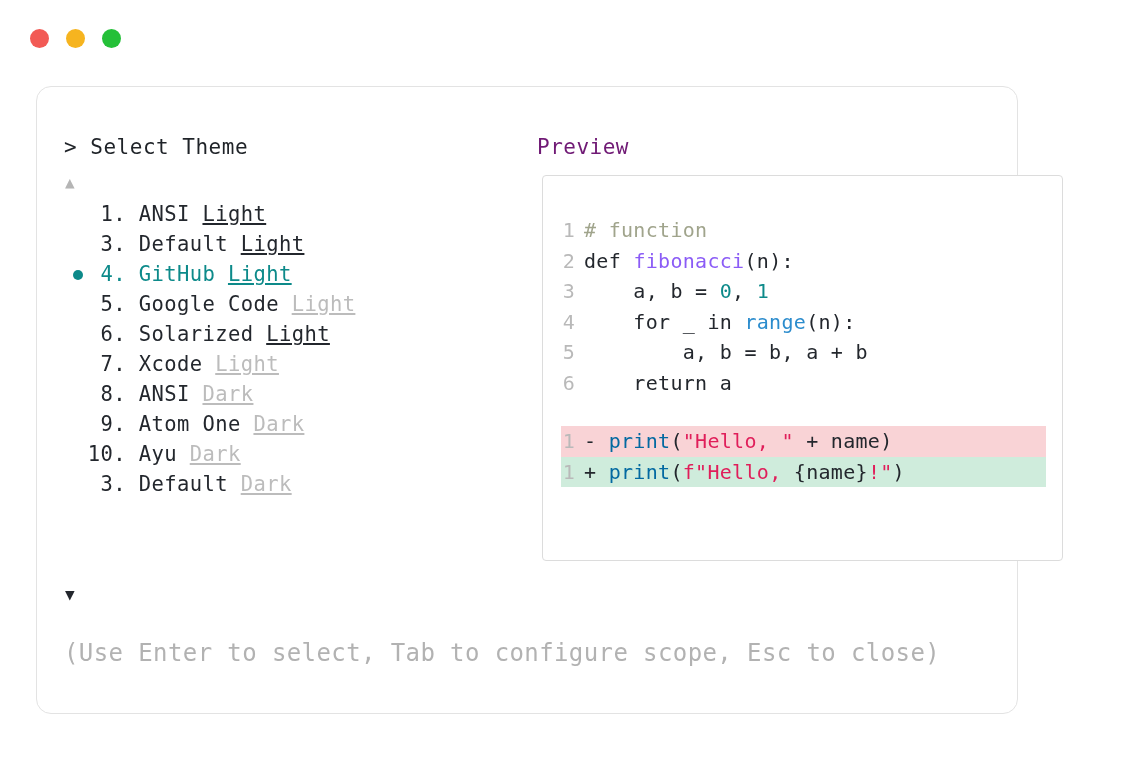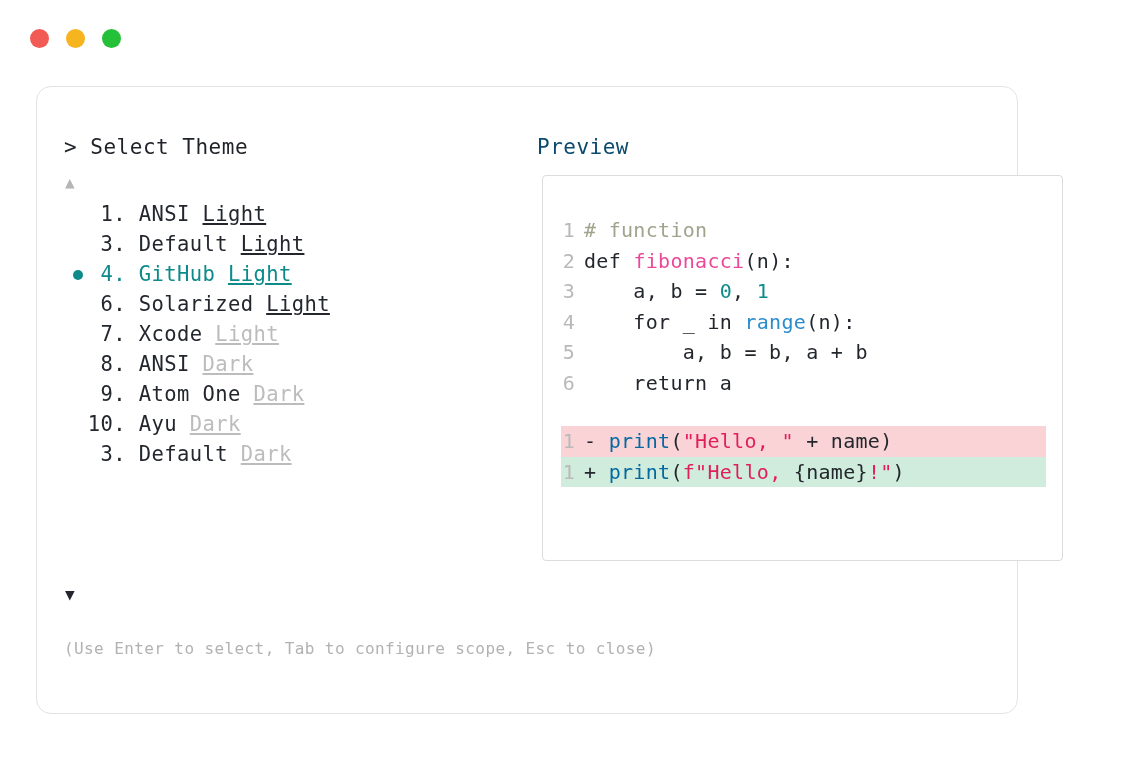--- a/index.html
+++ b/index.html
@@ -100,39 +100,39 @@
   .row-variant { color: #23272d; text-decoration: underline; }
   .row-variant.muted { color: #bcbcbc; }
   .theme-row.selected .row-num,
   .theme-row.selected .row-name,
   .theme-row.selected .row-variant { color: #0d8a8a; }
 
   .hint {
     position: absolute;
     left: 0px;
     top: 552px;
-    font-size: 16px;
+    font-size: 24px;
     color: #b2b2b2;
     letter-spacing: 0.4px;
     white-space: pre;
   }
 
   
   .right-col {
     position: absolute;
     left: 498px;
     top: 0px;
     width: 540px;
   }
   .preview-label {
     position: absolute;
     left: 2px;
     top: 48px;
     font-size: 21px;
-    color: #0c4a6e;
+    color: #701a75;
     letter-spacing: 0.5px;
   }
   .preview-box {
     position: absolute;
     left: 7px;
     top: 88px;
     width: 521px;
     height: 386px;
     border: 1.6px solid #dcdcdc;
     border-radius: 4px;
@@ -155,21 +155,21 @@
     width: 14px;
     text-align: right;
     color: #b9b9b9;
     margin-right: 9px;
   }
   .blank-line { height: 28px; }
 
   
   .tok-comment { color: #a0a48c; }
   .tok-kw      { color: #23272d; }
-  .tok-fn      { color: #ec4899; }
+  .tok-fn      { color: #8b5cf6; }
   .tok-plain   { color: #23272d; }
   .tok-num     { color: #0d8a8a; }
   .tok-builtin { color: #2b8ccd; }
   .tok-call    { color: #0369a1; }
   .tok-str     { color: #e01e5a; }
   .tok-punc    { color: #23272d; }
 
   
   .diff-line { height: 30.5px; }
   .diff-del  { background: #f9d3d6; }
@@ -190,20 +190,21 @@
   <div class="left-col">
 
     <div class="prompt-header"><span>&gt;</span> <span>Select Theme</span></div>
 
     <div class="scroll-arrow scroll-arrow-up">▲</div>
 
     <div class="theme-list" id="theme-list">
         <div class="theme-row"><span class="row-num"> 1.</span> <span class="row-name">ANSI</span> <span class="row-variant">Light</span></div>
         <div class="theme-row"><span class="row-num"> 3.</span> <span class="row-name">Default</span> <span class="row-variant">Light</span></div>
         <div class="theme-row selected"><span class="bullet"></span><span class="row-num"> 4.</span> <span class="row-name">GitHub</span> <span class="row-variant">Light</span></div>
+        <div class="theme-row"><span class="row-num"> 5.</span> <span class="row-name">Google Code</span> <span class="row-variant muted">Light</span></div>
         <div class="theme-row"><span class="row-num"> 6.</span> <span class="row-name">Solarized</span> <span class="row-variant">Light</span></div>
         <div class="theme-row"><span class="row-num"> 7.</span> <span class="row-name">Xcode</span> <span class="row-variant muted">Light</span></div>
         <div class="theme-row"><span class="row-num"> 8.</span> <span class="row-name">ANSI</span> <span class="row-variant muted">Dark</span></div>
         <div class="theme-row"><span class="row-num"> 9.</span> <span class="row-name">Atom One</span> <span class="row-variant muted">Dark</span></div>
         <div class="theme-row"><span class="row-num">10.</span> <span class="row-name">Ayu</span> <span class="row-variant muted">Dark</span></div>
         <div class="theme-row"><span class="row-num">3.</span> <span class="row-name">Default</span> <span class="row-variant muted">Dark</span></div>
       </div>
 
     <div class="scroll-arrow scroll-arrow-down">▼</div>
 

